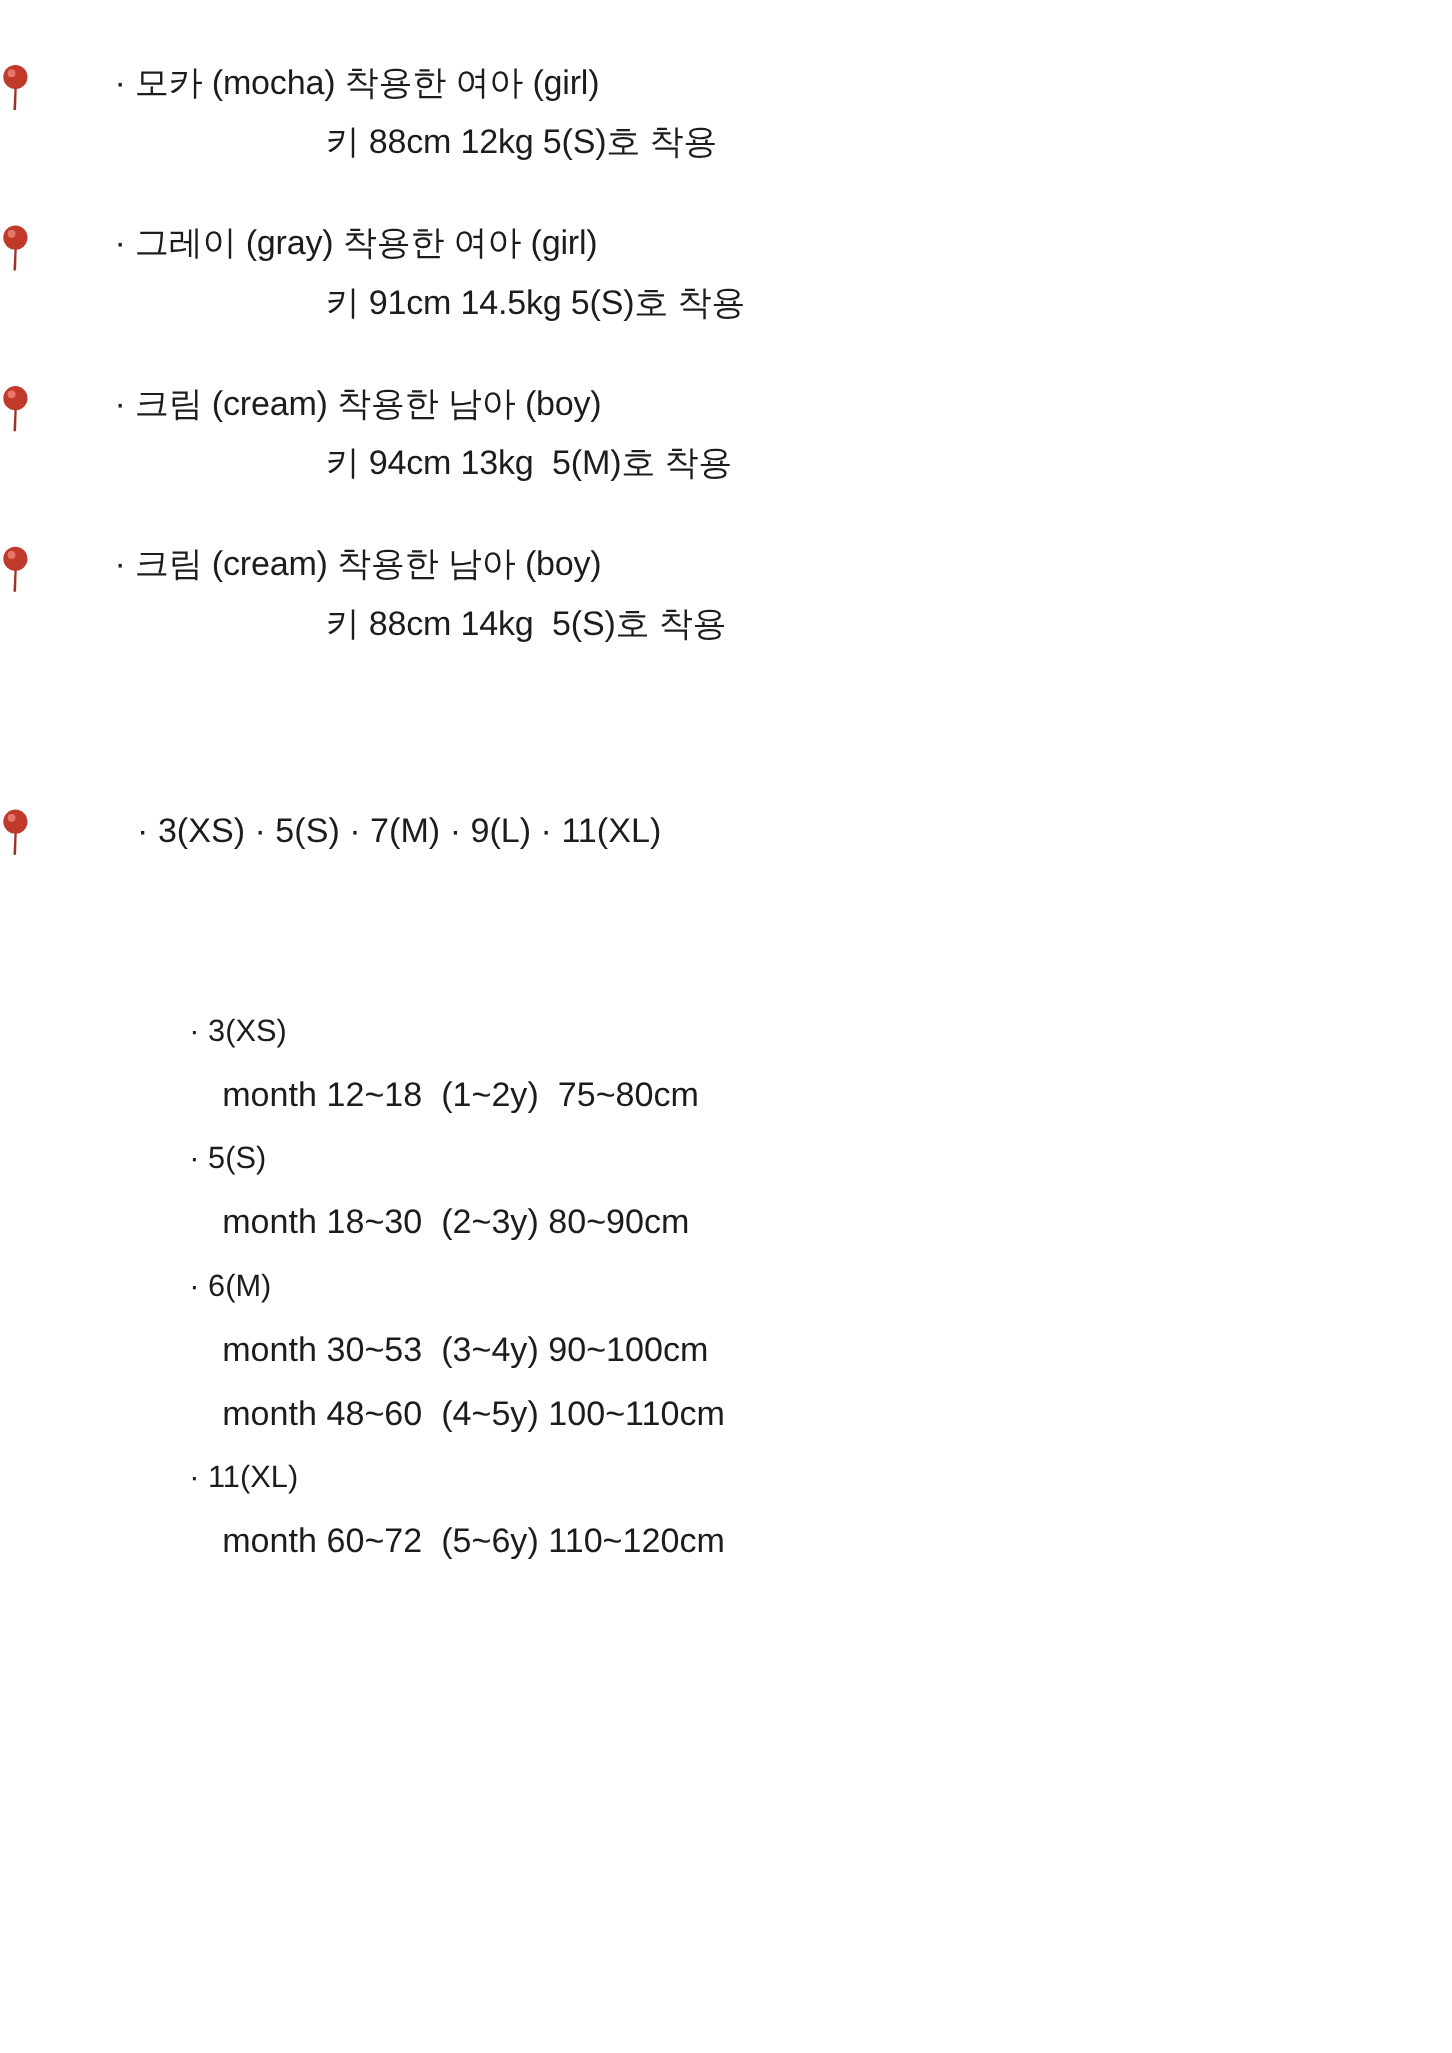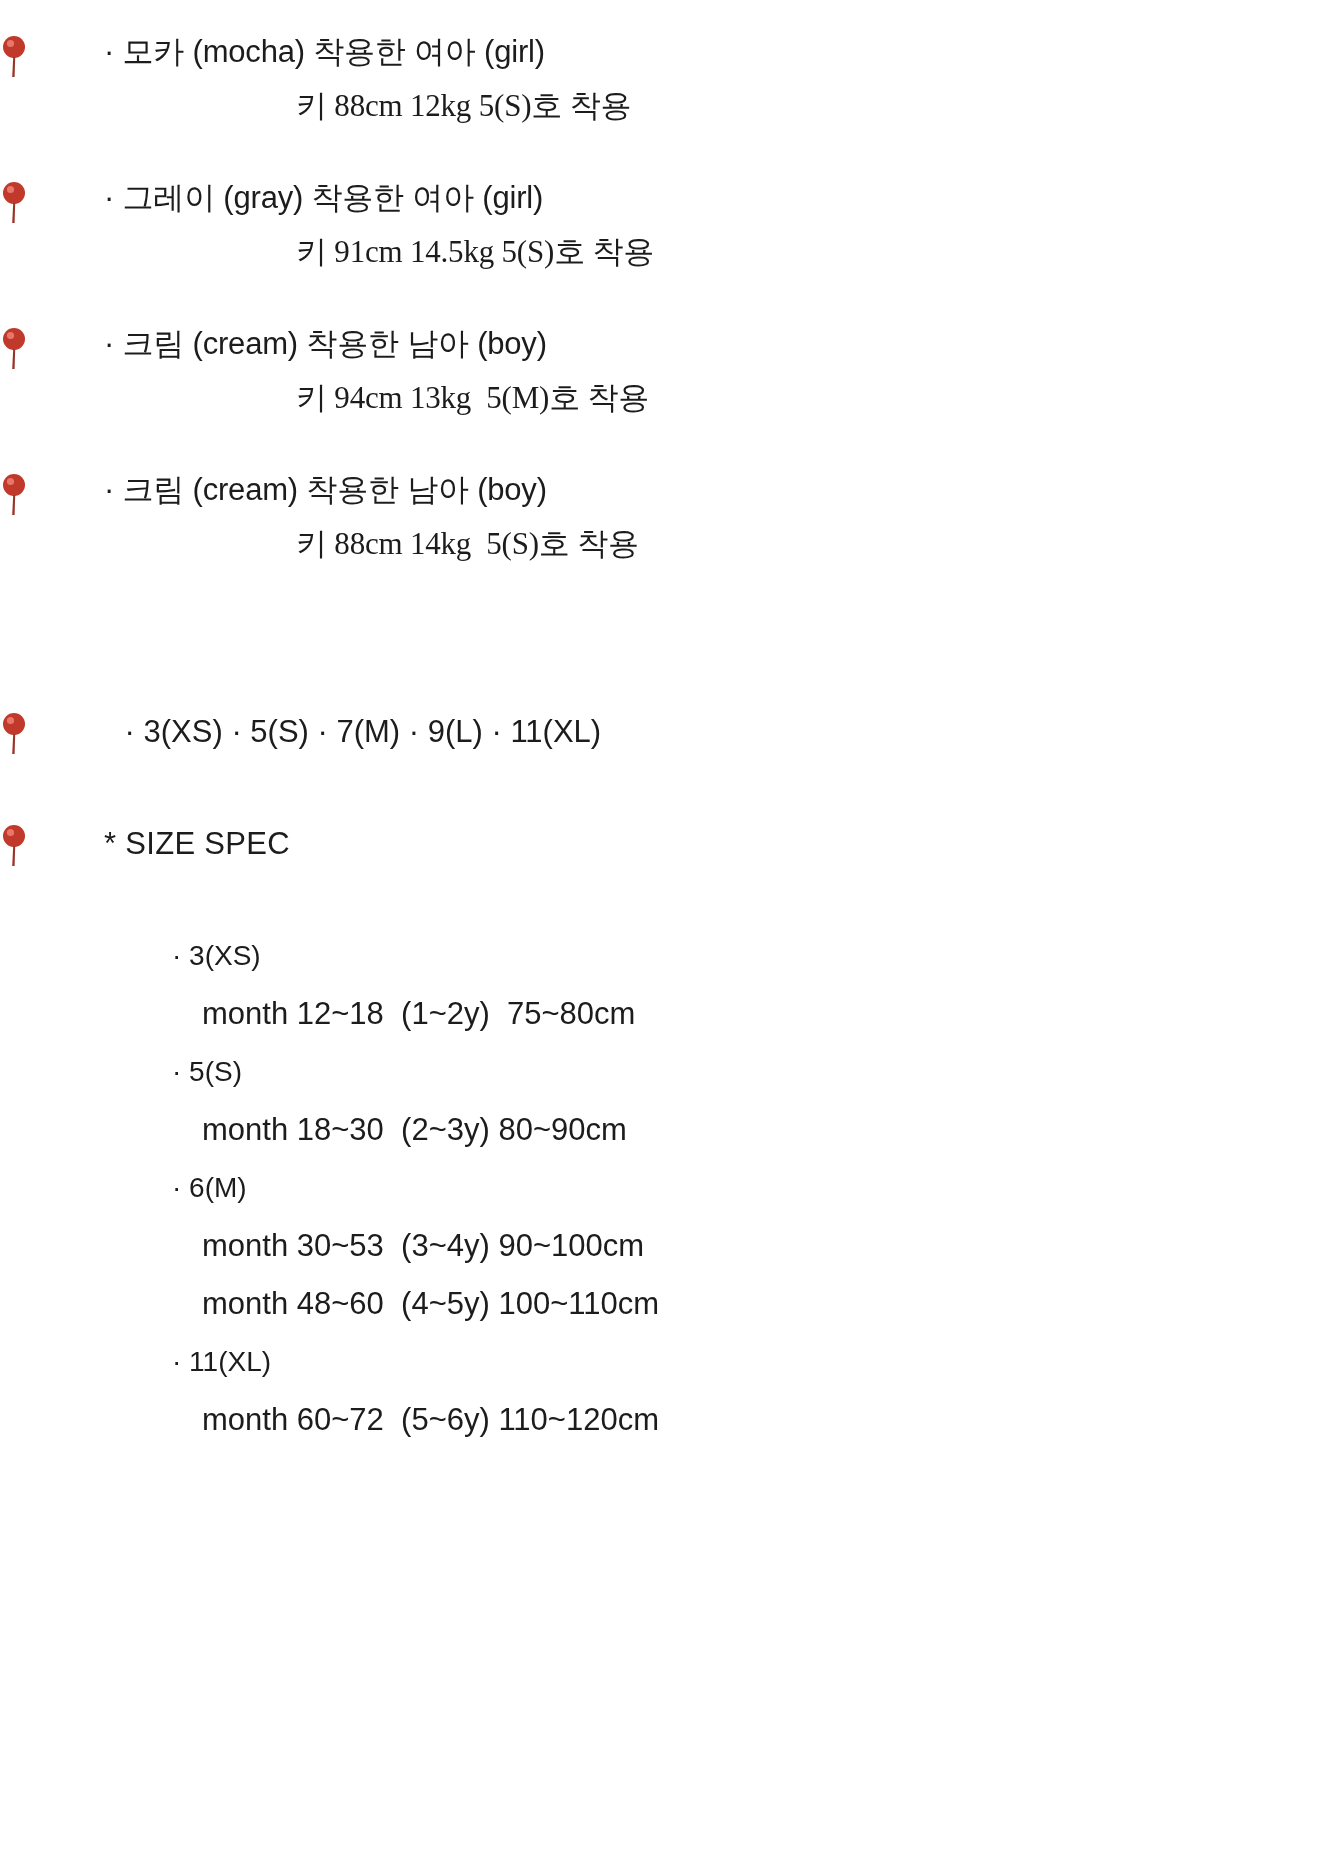--- a/index.html
+++ b/index.html
@@ -12,21 +12,21 @@
     min-height: 1866px;
     font-family: "Liberation Sans", sans-serif;
     color: #1c1c1c;
     -webkit-font-smoothing: antialiased;
   }
   .page {
     position: relative;
     width: 1300px;
     min-height: 1866px;
     box-sizing: border-box;
-    padding: 32px 0 0 0;
+    padding: 55px 0 0 0;
   }
   .pin {
     position: absolute;
     left: 56px;
     width: 30px;
     height: 44px;
     display: inline-block;
   }
   .pin svg { display: block; }
 
@@ -43,21 +43,20 @@
     white-space: pre;
     padding-left: 48px;
   }
   .entry-line2 {
     font-size: 31px;
     line-height: 40px;
     letter-spacing: -0.2px;
     white-space: pre;
     padding-left: 240px;
     margin-top: 14px;
-    font-family: Liberation Serif, serif;
   }
 
   .spacer-lg { height: 78px; }
   .spacer-md { height: 70px; }
 
   .sizes-row {
     position: relative;
     padding-left: 56px;
     margin-bottom: 0;
   }
@@ -163,30 +162,20 @@
         <circle cx="14" cy="13" r="11" fill="#c0392b"></circle>
         <circle cx="10.5" cy="9.5" r="3.6" fill="#e8776b"></circle>
         <path d="M13.2 23 L12.2 43 L14.6 43 L15.2 23 Z" fill="#9a3428"></path>
       </svg>
     </span>
     <div class="sizes-text"> · 3(XS) · 5(S) · 7(M) · 9(L) · 11(XL)</div>
   </div>
 
   <div class="spacer-md"></div>
 
-  <div class="spec-head">
-    <span class="pin">
-      <svg width="30" height="44" viewBox="0 0 30 44">
-        <circle cx="14" cy="13" r="11" fill="#c0392b"></circle>
-        <circle cx="10.5" cy="9.5" r="3.6" fill="#e8776b"></circle>
-        <path d="M13.2 23 L12.2 43 L14.6 43 L15.2 23 Z" fill="#9a3428"></path>
-      </svg>
-    </span>
-    <div class="spec-head-text">* SIZE SPEC</div>
-  </div>
 
   <div class="spec-list">
     <div class="spec-item">
       <div class="spec-label">· 3(XS)</div>
       <div class="spec-detail">month 12~18  (1~2y)  75~80cm</div>
     </div>
     <div class="spec-item">
       <div class="spec-label">· 5(S)</div>
       <div class="spec-detail">month 18~30  (2~3y) 80~90cm</div>
     </div>

